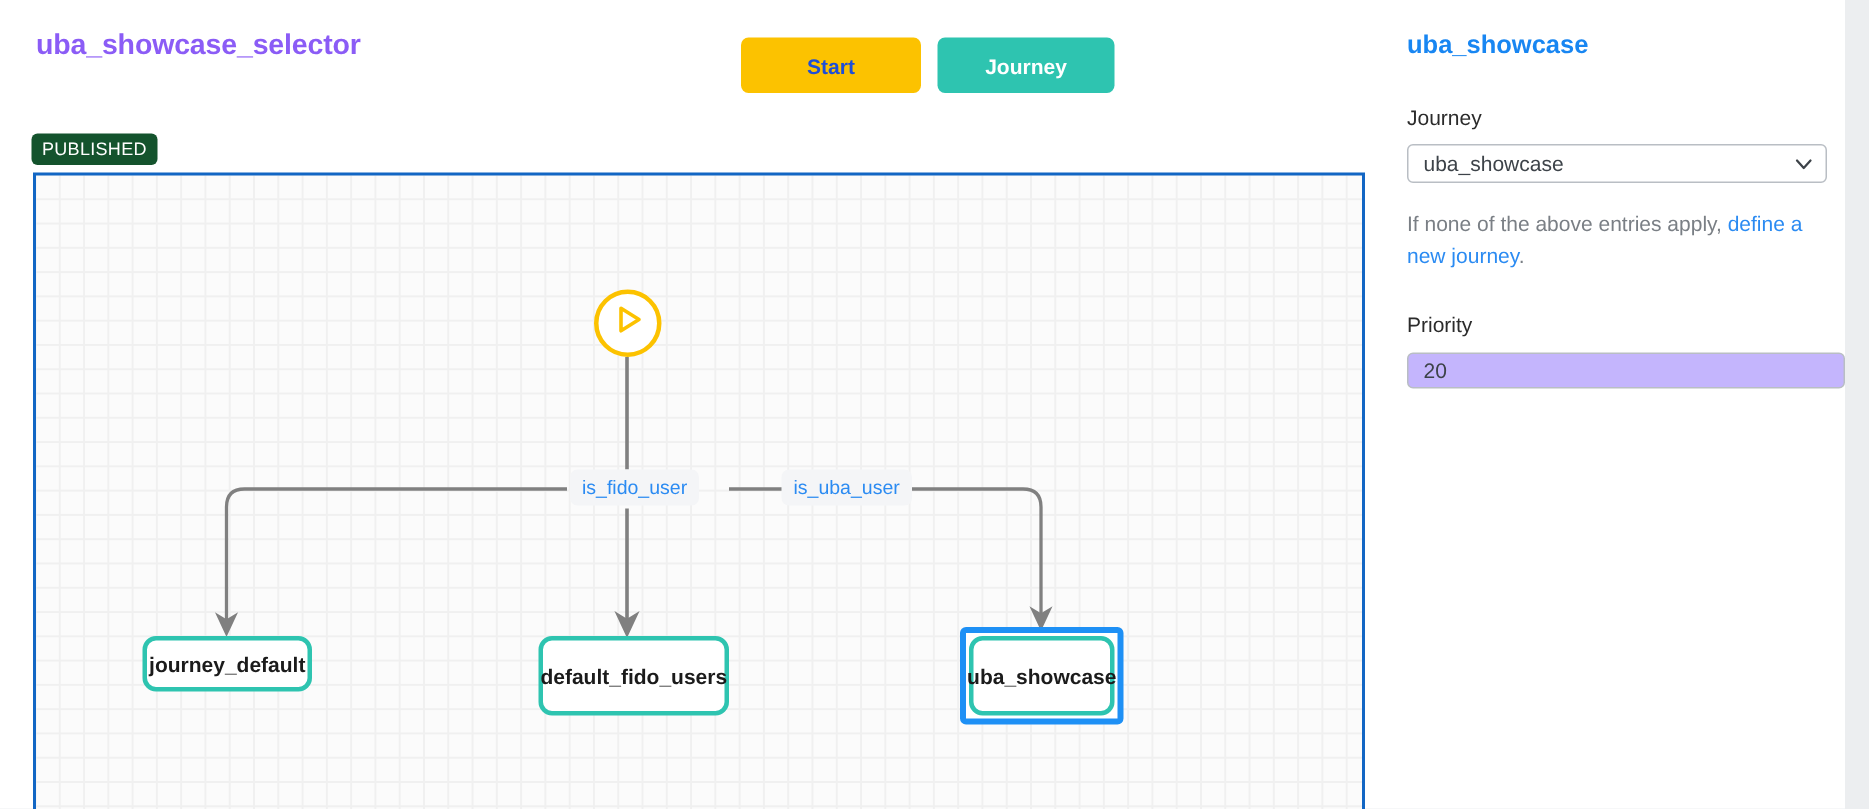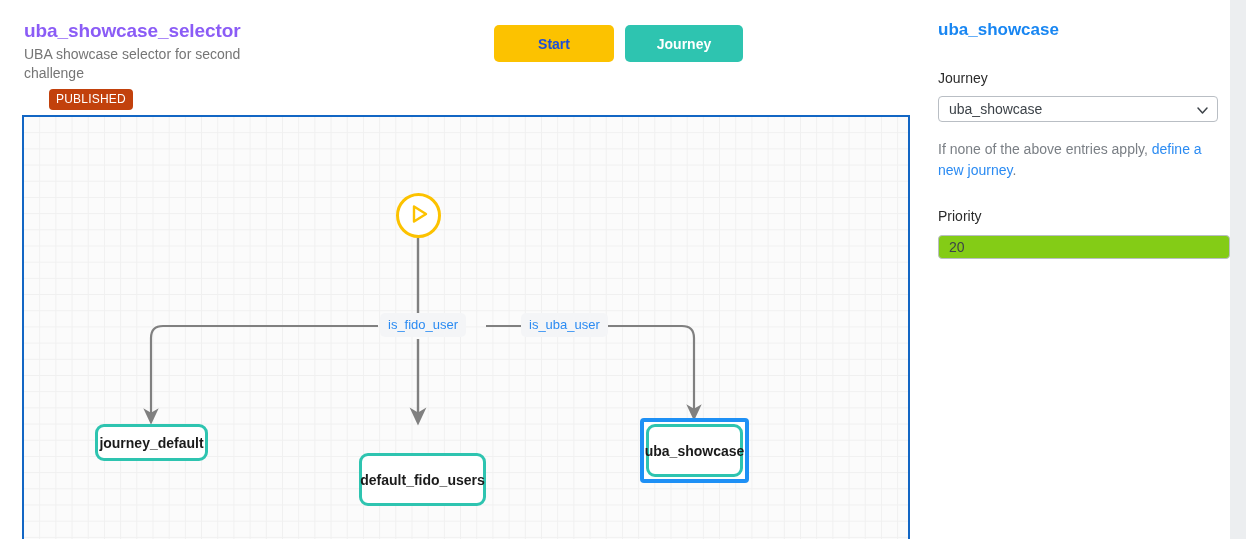--- a/index.html
+++ b/index.html
@@ -29,25 +29,24 @@
     font-size: 19px; font-weight: bold; color: #8b5cf6;
     letter-spacing: -0.1px;
   }
   #header-subtitle {
     position: absolute; left: 24px; top: 45px;
     width: 250px;
     font-size: 14px; color: #757575; line-height: 19px;
   }
   #status-badge {
     position: absolute; left: 21px; top: 89px;
-    background: #c2410c; color: #ffffff;
+    background: #14532d; color: #ffffff;
     font-size: 12px; letter-spacing: 0.2px;
     padding: 3px 7px 4px 7px;
     border-radius: 4px;
-    margin-left: 28px;
   }
 
   .top-button {
     position: absolute; top: 25px;
     height: 37px;
     border: none; border-radius: 5px;
     font-size: 14px; font-weight: bold;
     cursor: pointer;
     display: flex; align-items: center; justify-content: center;
   }
@@ -105,21 +104,21 @@
   .flow-node {
     position: absolute;
     border: 3px solid #2ec4b0;
     border-radius: 9px;
     background: #ffffff;
     display: flex; align-items: center; justify-content: center;
     font-size: 14px; font-weight: bold; color: #1b1b1b;
     white-space: nowrap;
   }
   #node-journey-default { left: 71px;  top: 307px; width: 113px; height: 37px; }
-  #node-default-fido    { left: 335px; top: 307px; width: 127px; height: 53px; margin-top: 29px; }
+  #node-default-fido    { left: 335px; top: 307px; width: 127px; height: 53px; }
   #node-uba-showcase    { left: 622px; top: 307px; width: 97px;  height: 53px; }
 
   #selection-ring {
     position: absolute;
     left: 616px; top: 301px;
     width: 109px; height: 65px;
     border: 4px solid #1e90f5;
     border-radius: 4px;
     background: #ffffff;
   }
@@ -155,32 +154,31 @@
     position: absolute; left: 938px; top: 139px;
     width: 285px;
     font-size: 14px; color: #7a7f85; line-height: 21px;
   }
   #journey-hint a { color: #2b8bf2; text-decoration: none; }
 
   #priority-input {
     position: absolute; left: 938px; top: 235px;
     width: 292px; height: 24px;
     border: 1px solid #b9bec4; border-radius: 4px;
-    background: #84cc16; color: #3d4349;
+    background: #c4b5fd; color: #3d4349;
     font-size: 14px; font-family: "Liberation Sans", sans-serif;
     padding: 0 10px;
   }
 </style>
 </head>
 <body>
 
 <div id="page-card">
 
   <div id="header-title">uba_showcase_selector</div>
-  <div id="header-subtitle">UBA showcase selector for second challenge</div>
   <div id="status-badge">PUBLISHED</div>
 
   <button class="top-button" id="start-button">Start</button>
   <button class="top-button" id="journey-button">Journey</button>
 
   <div id="canvas">
 
     <svg id="canvas-svg" width="884" height="426">
       <defs>
         <marker id="arrow" markerWidth="9" markerHeight="9" refX="4.5" refY="4" orient="auto">

